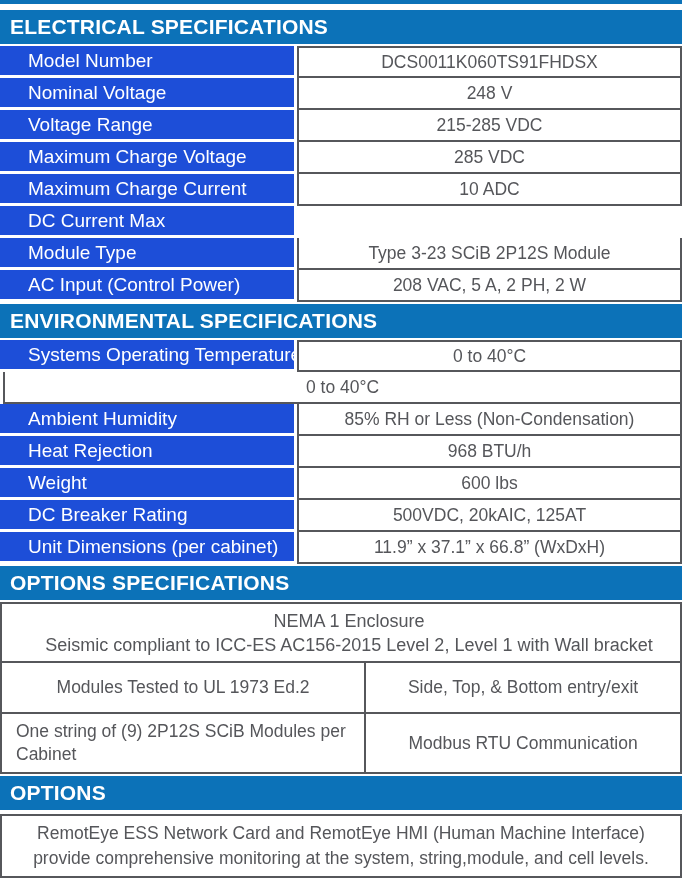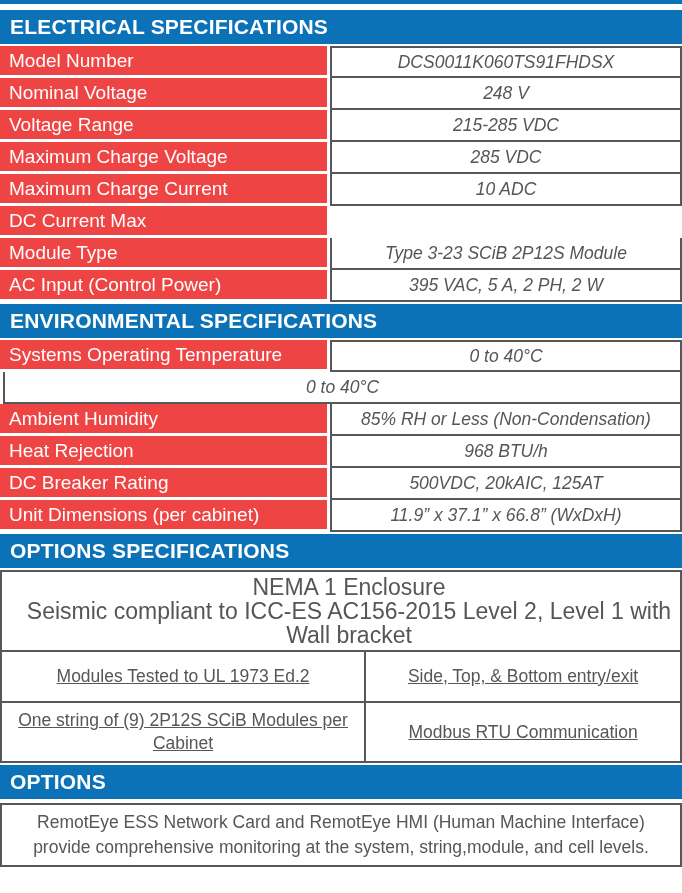--- a/index.html
+++ b/index.html
@@ -11,40 +11,40 @@
   .top-rule{height:4px;background:#0C72B8;}
   .band{
     margin-top:2px;height:34px;background:#0C72B8;color:#ffffff;
     display:flex;align-items:center;box-sizing:border-box;
     font-weight:bold;font-size:21px;padding-left:10px;letter-spacing:0.2px;
   }
   .band.first{margin-top:6px;}
   .spec-table{margin-top:2px;}
   .spec-row{display:flex;height:32px;}
   .spec-label{
-    width:327px;box-sizing:border-box;background:#ef4444;color:#ffffff;
-    font-size:19px;display:flex;align-items:center;padding-left:9px;
+    width:294px;box-sizing:border-box;background:#1d4ed8;color:#ffffff;
+    font-size:19px;display:flex;align-items:center;padding-left:28px;
     border-bottom:3px solid #ffffff;white-space:nowrap;
   }
   .spec-value{
     flex:1;margin-left:3px;background:#ffffff;color:#55565A;font-size:17.5px;
     display:flex;align-items:center;justify-content:center;text-align:center;
-    border:solid #56575B;border-width:0 2px 2px 2px;box-sizing:border-box;font-style:italic;
+    border:solid #56575B;border-width:0 2px 2px 2px;box-sizing:border-box;
   }
   .spec-row.first .spec-value{border-top-width:2px;}
   .gen-block{margin-top:2px;border:2px solid #56575B;}
   .gen-full{
     min-height:51px;display:flex;flex-direction:column;align-items:center;justify-content:center;
-    text-align:center;font-size:23px;color:#55565A;line-height:24px;padding:3px 6px;margin-left:16px;
+    text-align:center;font-size:18px;color:#55565A;line-height:24px;padding:3px 6px;margin-left:16px;
   }
   .gen-cols{display:flex;border-top:2px solid #56575B;align-items:stretch;}
   .gen-cell{
     box-sizing:border-box;display:flex;align-items:center;justify-content:center;
-    text-align:center;font-size:17.5px;color:#55565A;line-height:23px;
-    padding:6px 14px;min-height:49px;text-decoration:underline;
+    text-align:left;font-size:17.5px;color:#55565A;line-height:23px;
+    padding:6px 14px;min-height:49px;
   }
   .gen-cell.left{width:53.7%;border-right:2px solid #56575B;}
   .gen-cell.right{flex:1;}
   .opt-block{
     margin-top:4px;border:2px solid #56575B;min-height:57px;box-sizing:border-box;
     display:flex;flex-direction:column;align-items:center;justify-content:center;
     text-align:center;font-size:17.5px;color:#55565A;line-height:25px;padding:5px 8px;
   }
 </style>
 </head>
@@ -79,21 +79,21 @@
     </div>
     <div class="spec-row">
       <div class="spec-label">DC Current Max</div>
     </div>
     <div class="spec-row">
       <div class="spec-label">Module Type</div>
       <div class="spec-value">Type 3-23 SCiB 2P12S Module</div>
     </div>
     <div class="spec-row">
       <div class="spec-label">AC Input (Control Power)</div>
-      <div class="spec-value">395 VAC, 5 A, 2 PH, 2 W</div>
+      <div class="spec-value">208 VAC, 5 A, 2 PH, 2 W</div>
     </div>
   </div>
 
   <div class="band">
     <span>ENVIRONMENTAL SPECIFICATIONS</span>
   </div>
   <div class="spec-table">
     <div class="spec-row first">
       <div class="spec-label">Systems Operating Temperature</div>
       <div class="spec-value">0 to 40°C</div>
@@ -101,20 +101,24 @@
     <div class="spec-row">
       <div class="spec-value">0 to 40°C</div>
     </div>
     <div class="spec-row">
       <div class="spec-label">Ambient Humidity</div>
       <div class="spec-value">85% RH or Less (Non-Condensation)</div>
     </div>
     <div class="spec-row">
       <div class="spec-label">Heat Rejection</div>
       <div class="spec-value">968 BTU/h</div>
+    </div>
+    <div class="spec-row">
+      <div class="spec-label">Weight</div>
+      <div class="spec-value">600 lbs</div>
     </div>
     <div class="spec-row">
       <div class="spec-label">DC Breaker Rating</div>
       <div class="spec-value">500VDC, 20kAIC, 125AT</div>
     </div>
     <div class="spec-row">
       <div class="spec-label">Unit Dimensions (per cabinet)</div>
       <div class="spec-value">11.9” x 37.1” x 66.8” (WxDxH)</div>
     </div>
   </div>

